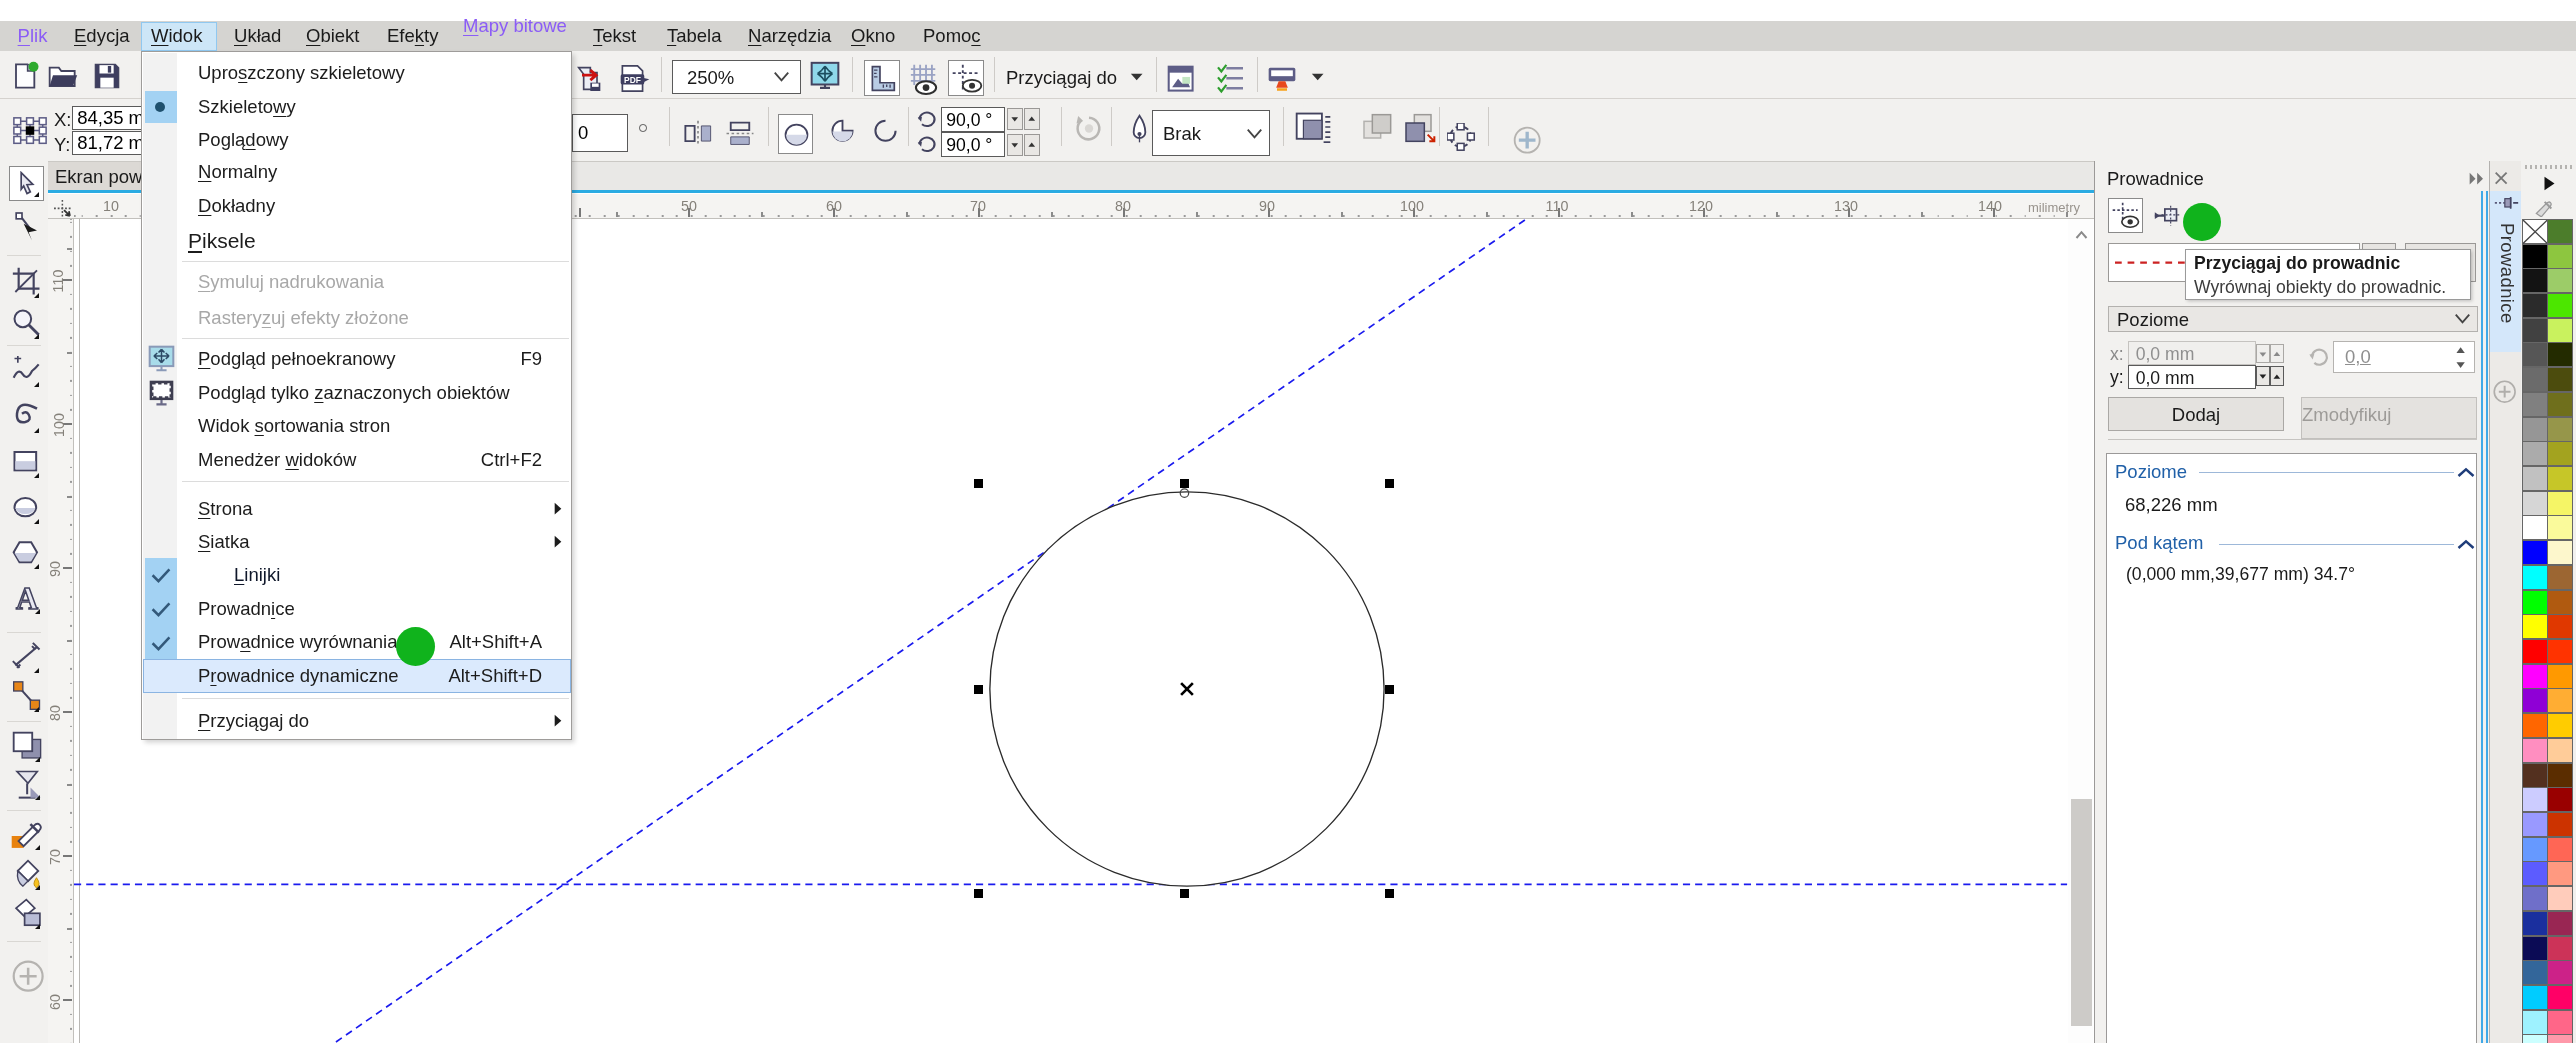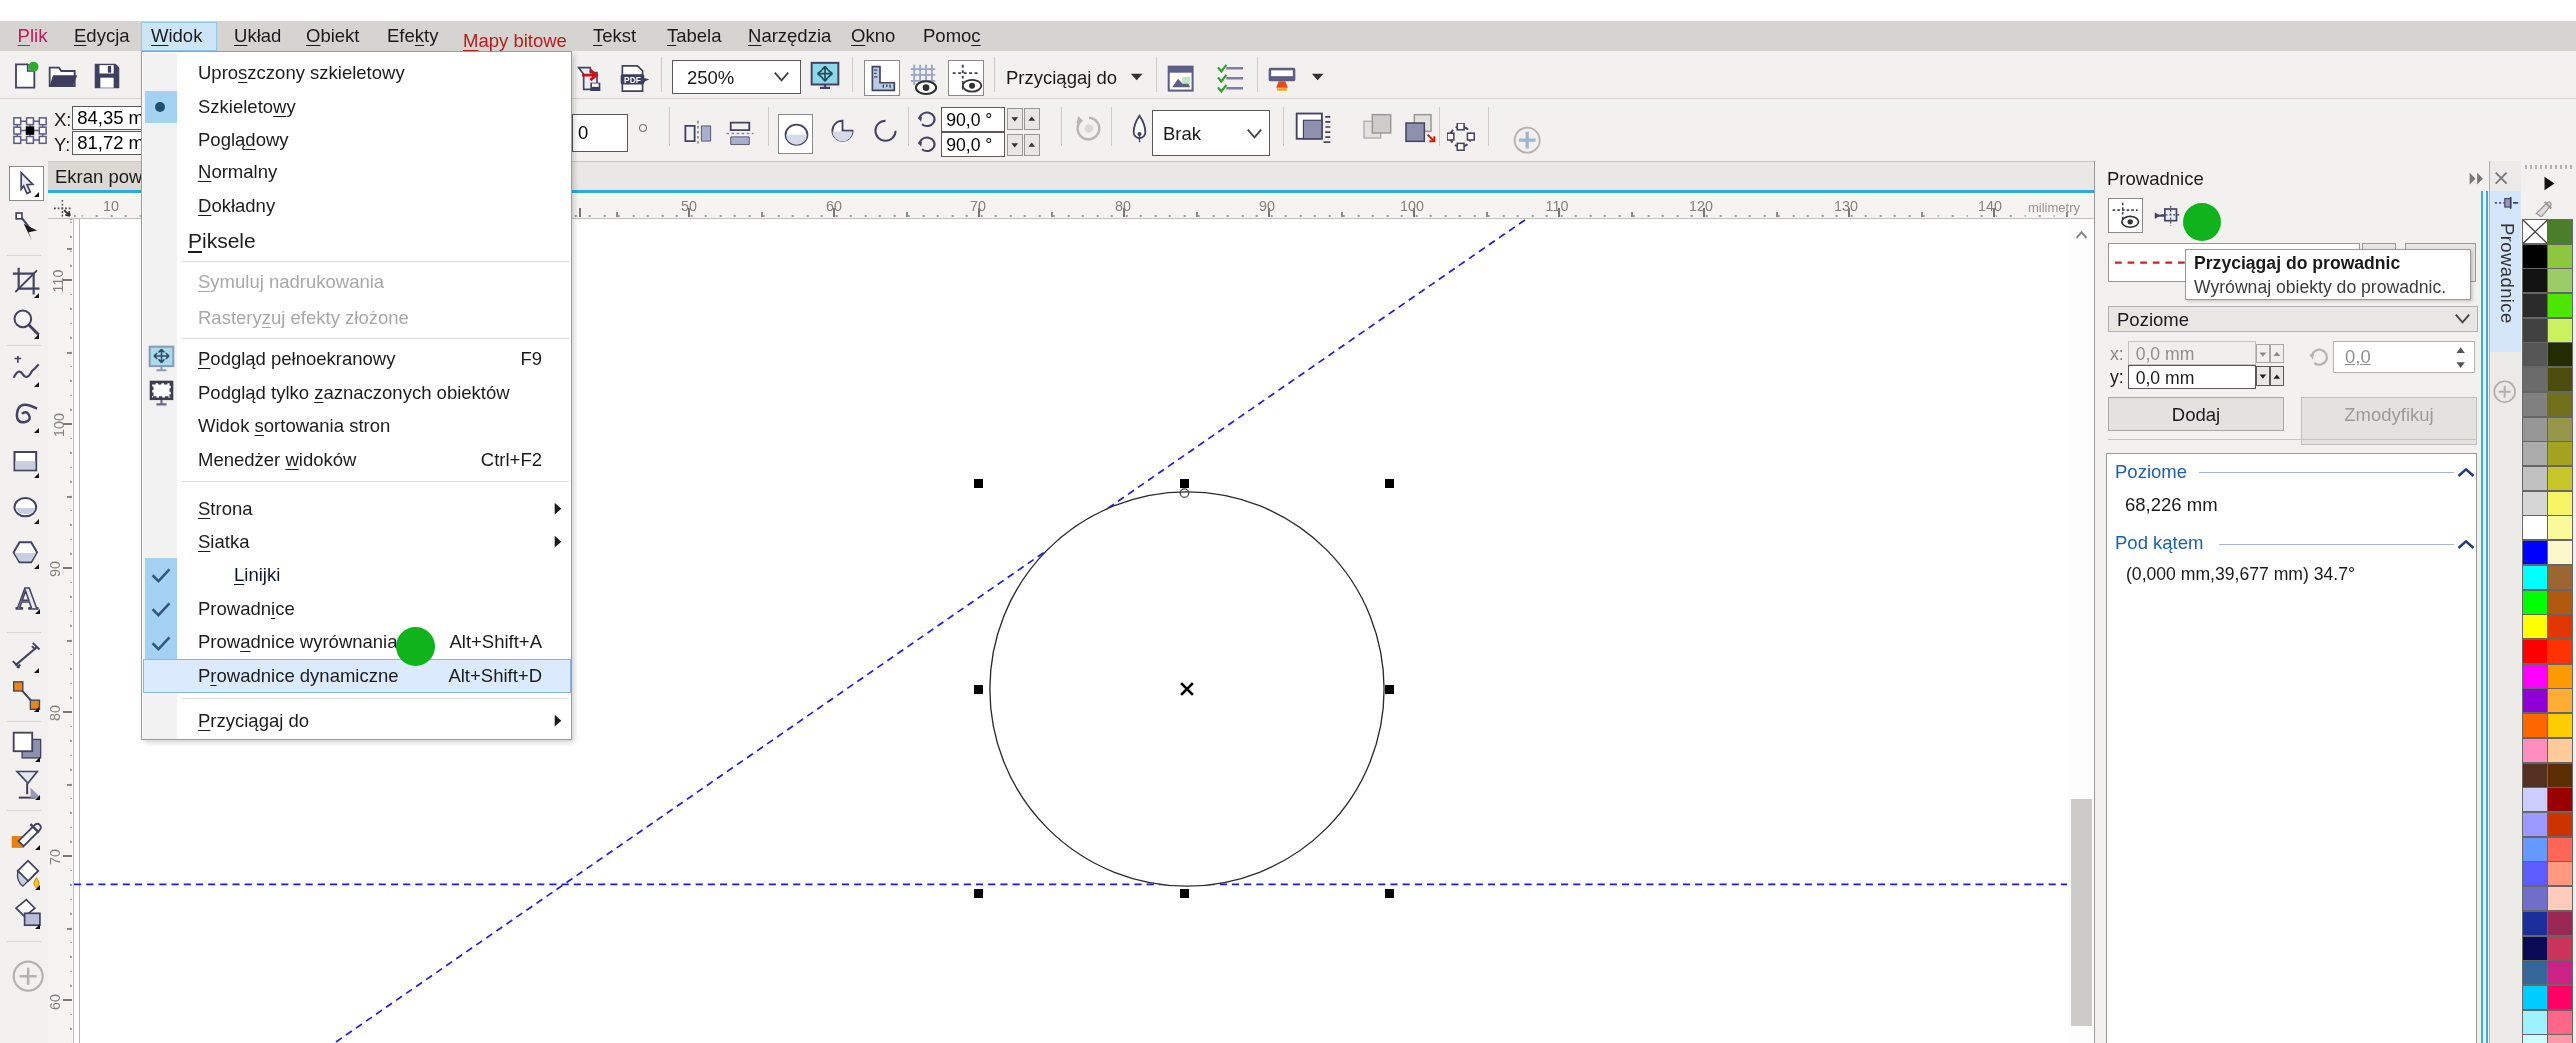--- a/index.html
+++ b/index.html
@@ -4,27 +4,27 @@
 * { margin:0; padding:0; box-sizing:border-box; }
 html,body { width:2576px; height:1043px; overflow:hidden; background:#fff;
   font-family:"Liberation Sans", sans-serif; }
 .abs { position:absolute; }
 u { text-decoration:underline; text-underline-offset:2.5px; }
 </style></head>
 <body>
 
 <div class="abs" style="left:0;top:0;width:2576px;height:21px;background:#fff;"></div>
 <div class="abs" style="left:0;top:21px;width:2576px;height:30px;background:#d5d4d1;font-size:18.5px;color:#1a1a1a;"></div>
-<div class="abs" style="left:17.6px;top:25px;font-size:18.5px;color:#be185d;"><u>P</u>lik</div>
+<div class="abs" style="left:17.6px;top:25px;font-size:18.5px;color:#8b5cf6;"><u>P</u>lik</div>
 <div class="abs" style="left:74px;top:25px;font-size:18.5px;color:#1a1a1a;"><u>E</u>dycja</div>
 <div class="abs" style="left:151px;top:25px;font-size:18.5px;color:#1a1a1a;"><u>W</u>idok</div>
 <div class="abs" style="left:234px;top:25px;font-size:18.5px;color:#1a1a1a;"><u>U</u>kład</div>
 <div class="abs" style="left:306px;top:25px;font-size:18.5px;color:#1a1a1a;"><u>O</u>biekt</div>
 <div class="abs" style="left:387px;top:25px;font-size:18.5px;color:#1a1a1a;">Efe<u>k</u>ty</div>
-<div class="abs" style="left:463px;top:30px;font-size:18.5px;color:#b91c1c;"><u>M</u>apy bitowe</div>
+<div class="abs" style="left:463px;top:15px;font-size:18.5px;color:#8b5cf6;"><u>M</u>apy bitowe</div>
 <div class="abs" style="left:593px;top:25px;font-size:18.5px;color:#1a1a1a;"><u>T</u>ekst</div>
 <div class="abs" style="left:667px;top:25px;font-size:18.5px;color:#1a1a1a;"><u>T</u>abela</div>
 <div class="abs" style="left:748px;top:25px;font-size:18.5px;color:#1a1a1a;"><u>N</u>arzędzia</div>
 <div class="abs" style="left:851px;top:25px;font-size:18.5px;color:#1a1a1a;"><u>O</u>kno</div>
 <div class="abs" style="left:923px;top:25px;font-size:18.5px;color:#1a1a1a;">Pomo<u>c</u></div>
 <div class="abs" style="left:141px;top:22px;width:76px;height:29px;background:#cde6f7;border:0.8px solid #90c8f0;"></div>
 <div class="abs" style="left:151px;top:25px;font-size:18.5px;color:#1a1a1a;"><u>W</u>idok</div>
 <div class="abs" style="left:0;top:51px;width:2576px;height:48px;background:#f2f1ef;border-bottom:0.8px solid #d5d2ce;"></div>
 <div class="abs" style="left:0;top:99px;width:2576px;height:62px;background:#f2f1ef;"></div>
 <div class="abs" style="left:48px;top:161px;width:2048px;height:29px;background:#e9e8e6;border-top:0.8px solid #cbc9c5;"></div>
@@ -510,21 +510,21 @@
   </svg>
 <div class="abs" style="left:2333px;top:341px;width:142px;height:32px;background:#fff;border:0.8px solid #b5b3b0;"></div>
 <div class="abs" style="left:2345px;top:346px;font-size:18.5px;color:#8f8f8f;text-decoration:underline;">0,0</div>
 <div class="abs" style="left:2448px;top:343px;width:24.4px;height:13.4px;"><svg width="24.4" height="13.4" viewBox="0 0 29 16">
       <path d="M10 12 L15 5 L20 12 Z" fill="#555"></path>
     </svg></div>
 <div class="abs" style="left:2448px;top:358px;width:24.4px;height:13.4px;"><svg width="24.4" height="13.4" viewBox="0 0 29 16">
       <path d="M10 5 L15 12 L20 5 Z" fill="#555"></path>
     </svg></div>
 <div class="abs" style="left:2108px;top:397px;width:176px;height:34px;background:#e4e2df;border:0.8px solid #aaa8a5;text-align:center;font-size:18.5px;color:#1a1a1a;padding-top:5.9px;">Dodaj</div>
-<div class="abs" style="left:2301px;top:397px;width:176px;height:48px;background:#e4e2df;border:0.8px solid #c2c0bd;text-align:center;font-size:18.5px;color:#9d9b98;padding-top:5.9px;">Zmodyfikuj</div>
+<div class="abs" style="left:2301px;top:397px;width:176px;height:42px;background:#e4e2df;border:0.8px solid #c2c0bd;font-size:18.5px;color:#9d9b98;padding-top:5.9px;">Zmodyfikuj</div>
 <div class="abs" style="left:2108px;top:439px;width:369px;height:0.8px;background:#c6c4c1;"></div>
 <div class="abs" style="left:2106px;top:453px;width:371px;height:593px;background:#fff;border:0.8px solid #9b9998;border-bottom:none;"></div>
 <div class="abs" style="left:2115px;top:461px;font-size:18.5px;color:#2060a8;">Poziome</div>
 <div class="abs" style="left:2199px;top:472px;width:255px;height:0.8px;background:#9db8d9;"></div>
 <svg class="abs" style="left:2456px;top:466px;" width="20" height="13.4" viewBox="0 0 24 16">
     <path d="M3 12 L12 4 L21 12" fill="none" stroke="#1f3d7a" stroke-width="3"></path>
   </svg>
 <div class="abs" style="left:2125px;top:494px;font-size:18.5px;color:#1a1a1a;">68,226 mm</div>
 <div class="abs" style="left:2115px;top:532px;font-size:18.5px;color:#2060a8;">Pod kątem</div>
 <div class="abs" style="left:2219px;top:544px;width:235px;height:0.8px;background:#9db8d9;"></div>

